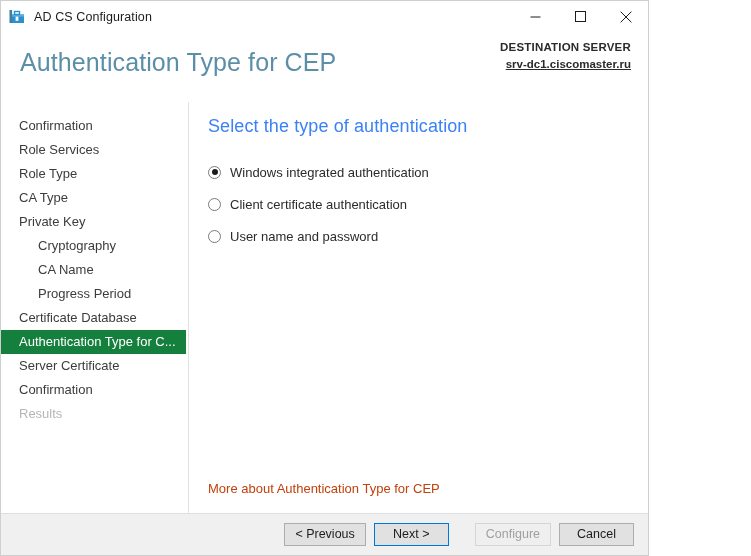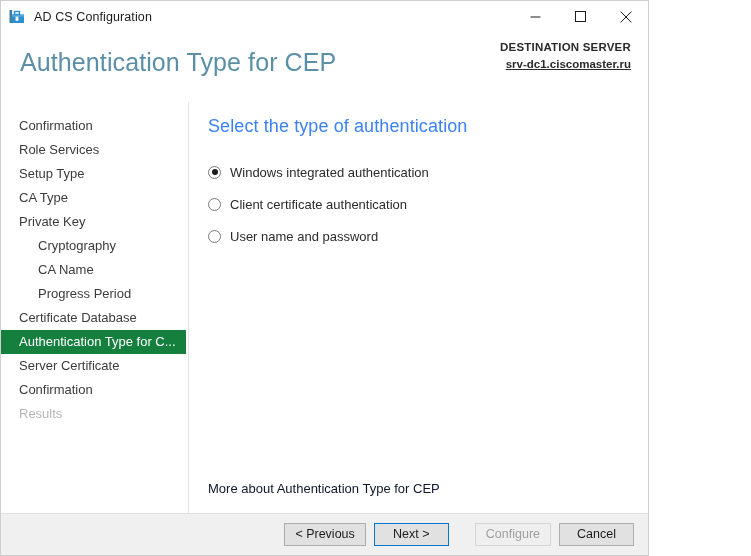--- a/index.html
+++ b/index.html
@@ -192,21 +192,21 @@
   .radio-label {
     font-size: 13px;
     color: #2b2b2b;
     white-space: nowrap;
   }
   #more-link {
     position: absolute;
     left: 19px;
     bottom: 17px;
     font-size: 13px;
-    color: #0f172a;
+    color: #c2410c;
     text-decoration: none;
     cursor: pointer;
     white-space: nowrap;
   }
 
   
   #footer {
     height: 42px;
     min-height: 42px;
     background: #f0f0f0;
@@ -287,21 +287,21 @@
       <div id="dest-label">DESTINATION SERVER</div>
       <div id="dest-server">srv-dc1.ciscomaster.ru</div>
     </div>
   </div>
 
   <div id="body-area">
 
     <div id="sidebar">
         <div class="nav-item">Confirmation</div>
         <div class="nav-item">Role Services</div>
-        <div class="nav-item">Setup Type</div>
+        <div class="nav-item">Role Type</div>
         <div class="nav-item">CA Type</div>
         <div class="nav-item">Private Key</div>
         <div class="nav-item sub">Cryptography</div>
         <div class="nav-item sub">CA Name</div>
         <div class="nav-item sub">Progress Period</div>
         <div class="nav-item">Certificate Database</div>
         <div class="nav-item selected">Authentication Type for C...</div>
         <div class="nav-item">Server Certificate</div>
         <div class="nav-item">Confirmation</div>
         <div class="nav-item disabled">Results</div>

